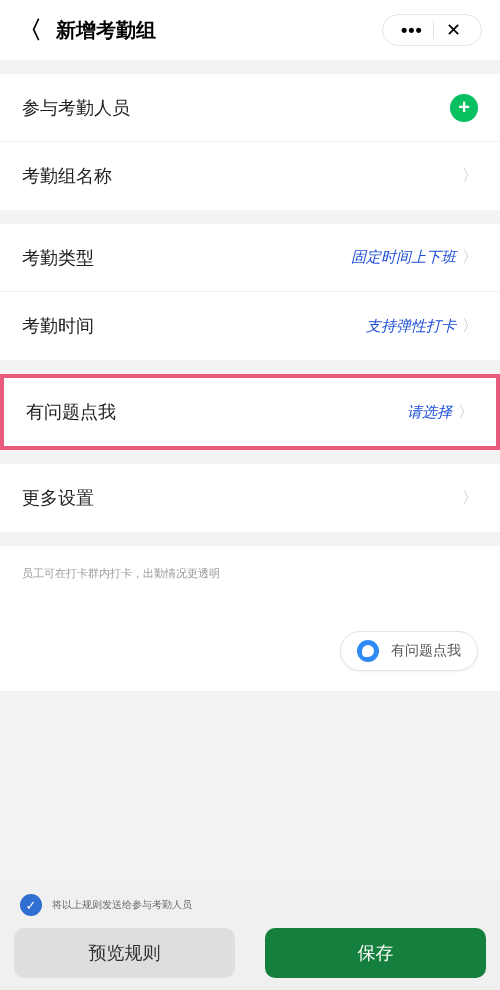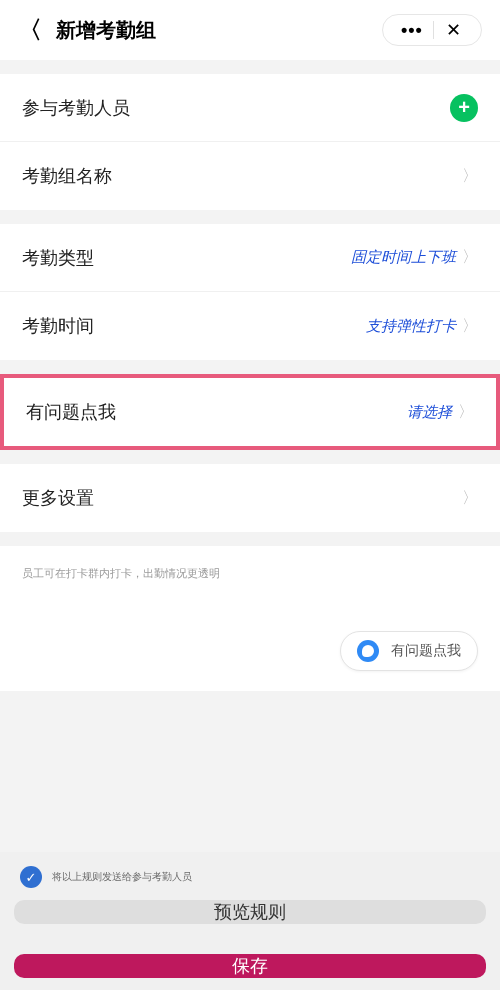--- a/index.html
+++ b/index.html
@@ -27,24 +27,24 @@
     .hint { padding:20px 22px; font-size:11px; color:#9a9a9a; }
     .help-wrap { display:flex; justify-content:flex-end; padding:30px 22px 20px; }
     .help-pill { display:flex; align-items:center; gap:12px; border:1px solid #e3e3e3; border-radius:22px; padding:8px 16px; background:#fff; box-shadow:0 1px 3px rgba(0,0,0,.05); }
     .help-avatar { width:22px; height:22px; border-radius:50%; background:#2f8af5; display:flex; align-items:center; justify-content:center; }
     .help-avatar-inner { width:12px; height:12px; background:#fff; border-radius:50% 50% 50% 4px; }
     .help-text { font-size:14px; color:#555; }
     .bottom-bar { position:absolute; left:0; right:0; bottom:0; padding:10px 14px 12px; background:rgba(240,240,240,.9); filter:blur(.3px); }
     .send-row { display:flex; align-items:center; gap:10px; padding:4px 6px 12px; }
     .check-circle { width:22px; height:22px; border-radius:50%; background:#2f6fd1; display:flex; align-items:center; justify-content:center; font-size:13px; color:#fff; }
     .send-text { font-size:10px; color:#6a6a6a; }
-    .btn-row { display:flex; gap:30px;flex-direction:column; }
+    .btn-row { display:flex; gap:30px; }
     .btn { flex:1; height:50px; border-radius:10px; display:flex; align-items:center; justify-content:center; font-size:18px; }
     .btn-preview { background:#dedede; color:#333; }
-    .btn-save { background:#be185d; color:#fff; }
+    .btn-save { background:#15803d; color:#fff; }
   </style>
 </head>
 <body>
 
 <div class="header">
   <div class="header-left">
     <span class="back-ch">〈</span>
     <span class="title">新增考勤组</span>
   </div>
   <div class="header-right">

